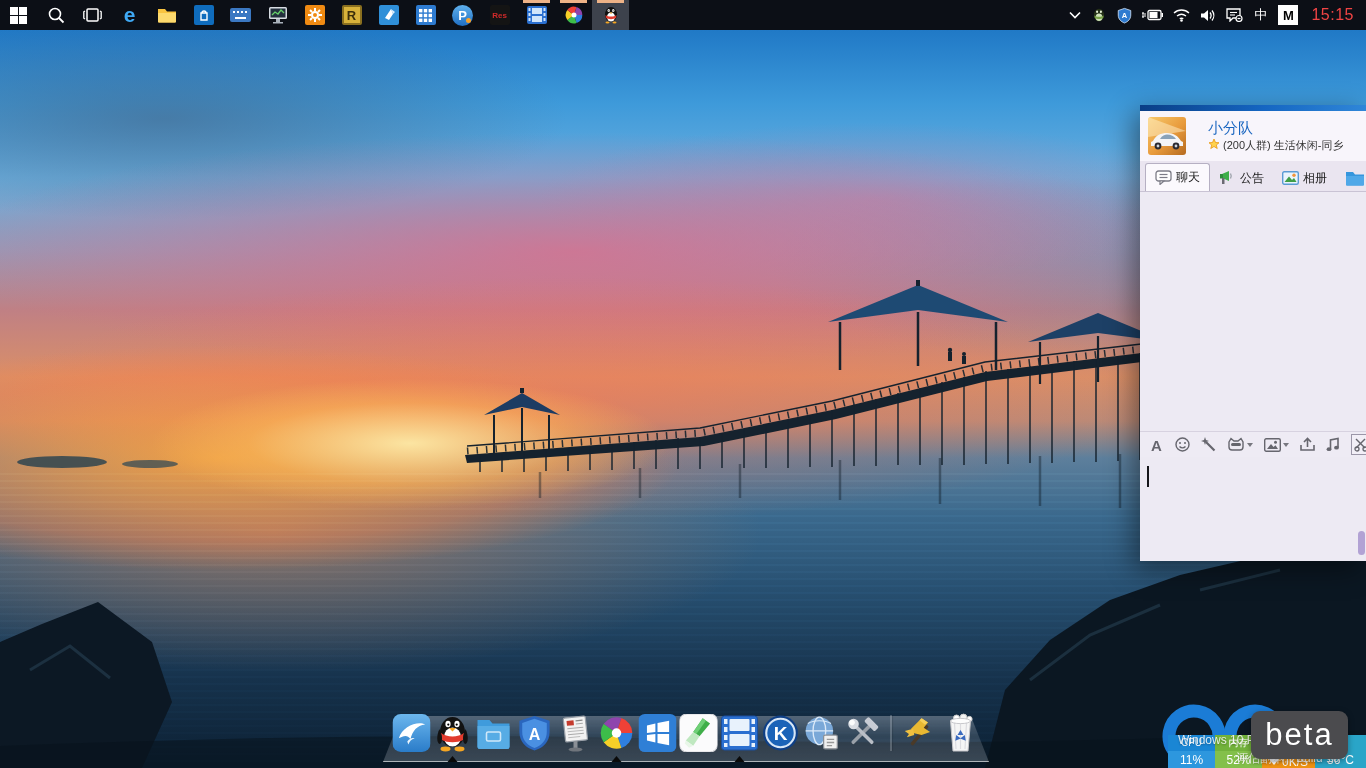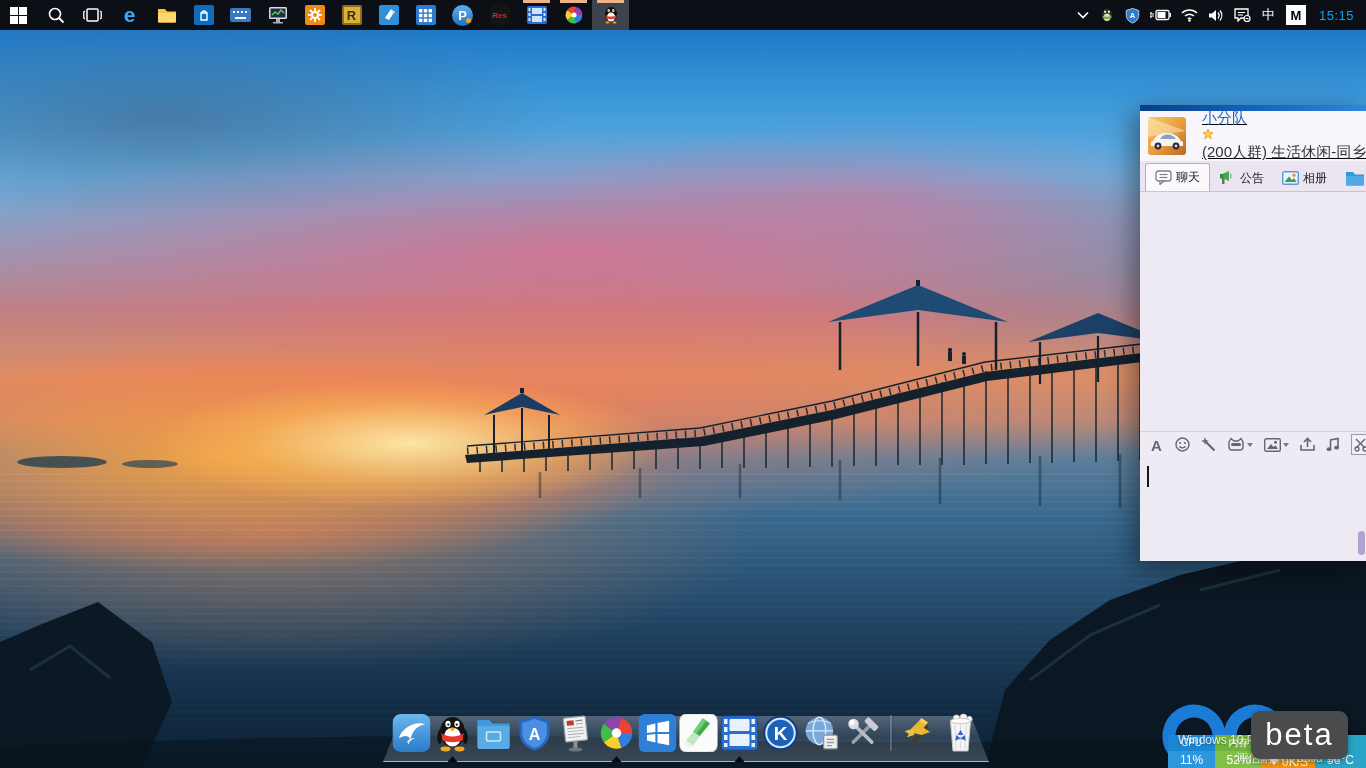--- a/index.html
+++ b/index.html
@@ -15,21 +15,21 @@
     align-items:center; justify-content:center; }
   .tb-btn.active-app { background:#3d424c; }
   .tb-btn.running::before { content:""; position:absolute; top:0; left:5px; right:5px;
     height:3px; background:#edb287; }
   .tray { margin-left:auto; display:flex; align-items:center; height:100%; }
   .tray-item { height:100%; display:flex; align-items:center; justify-content:center;
     padding:0 5px; color:#fff; }
   .tray-text { font-size:13px; color:#fff; padding:0 6px; }
   .ime-box { width:20px; height:20px; background:#fff; color:#000; font-weight:bold;
     font-size:13px; display:flex; align-items:center; justify-content:center; }
-  .clock { font-size:13px; color:#0ea5e9; padding:0 12px 0 8px; letter-spacing:.5px; }
+  .clock { font-size:16px; color:#ef4444; padding:0 12px 0 8px; letter-spacing:.5px; }
 
   
   .msq { border-radius:2px; display:flex; align-items:center; justify-content:center; }
 
   
   .desktop { position:absolute; top:30px; left:0; width:1366px; height:738px; z-index:1;
     background:
       radial-gradient(ellipse 360px 90px at 30% 56%, rgba(255,238,170,.9), rgba(255,190,90,.45) 45%, transparent 72%),
       radial-gradient(ellipse 620px 150px at 16% 58%, rgba(255,165,60,.85), rgba(250,130,70,.4) 55%, transparent 75%),
       radial-gradient(ellipse 800px 170px at 42% 50%, rgba(245,120,85,.55), transparent 72%),
@@ -44,26 +44,26 @@
   .water-sheen { position:absolute; top:60%; left:0; width:100%; height:40%;
     background:repeating-linear-gradient(180deg, rgba(255,255,255,.05) 0 2px, transparent 2px 7px);
     mix-blend-mode:overlay; }
   .wall-svg { position:absolute; top:0; left:0; }
 
   
   .qq-win { position:absolute; top:105px; right:0; width:226px; height:456px; z-index:20;
     background:#eeebf4; box-shadow:-6px 8px 26px rgba(0,0,0,.45); display:flex;
     flex-direction:column; overflow:hidden; }
   .w-topbar { height:6px; background:linear-gradient(90deg,#0a3e86,#1566c2 55%,#2f86d8); }
-  .w-header { height:50px; background:#f8f5fb; display:flex; padding:6px 8px; gap:16px;text-decoration:underline; }
+  .w-header { height:50px; background:#f8f5fb; display:flex; padding:6px 8px; gap:22px; }
   .w-avatar { width:38px; height:38px; border-radius:3px; overflow:hidden; flex:0 0 auto;
     background:linear-gradient(135deg,#f7c96b,#e89a3c 55%,#b56a20); position:relative; }
   .w-head-text { display:flex; flex-direction:column; justify-content:center; gap:2px; min-width:0; }
   .g-name { color:#1a66c0; font-size:15px; line-height:16px; }
-  .g-meta { display:flex; align-items:flex-start; gap:3px; font-size:15px; color:#333; white-space:nowrap;flex-direction:column; }
+  .g-meta { display:flex; align-items:flex-start; gap:3px; font-size:11px; color:#333; white-space:nowrap; }
   .w-tabs { height:31px; background:#eae5f0; border-bottom:1px solid #c9c3d4; display:flex;
     align-items:flex-end; padding-left:5px; overflow:hidden; }
   .tab { height:26px; display:flex; align-items:center; gap:4px; padding:0 9px;
     font-size:12px; color:#222; white-space:nowrap; }
   .tab.active { background:#fbf9fd; border:1px solid #b6b0c3; border-bottom:1px solid #fbf9fd;
     border-radius:3px 3px 0 0; height:29px; margin-bottom:-1px;margin-top:20px; }
   .chat-area { flex:1; background:#edeaf3; }
   .w-toolbar { height:26px; border-top:1px solid #d7d2e0; display:flex; align-items:center;
     gap:11px; padding:0 0 0 9px; color:#66666e; overflow:hidden; }
   .tool { display:flex; align-items:center; gap:2px; flex:0 0 auto; }

